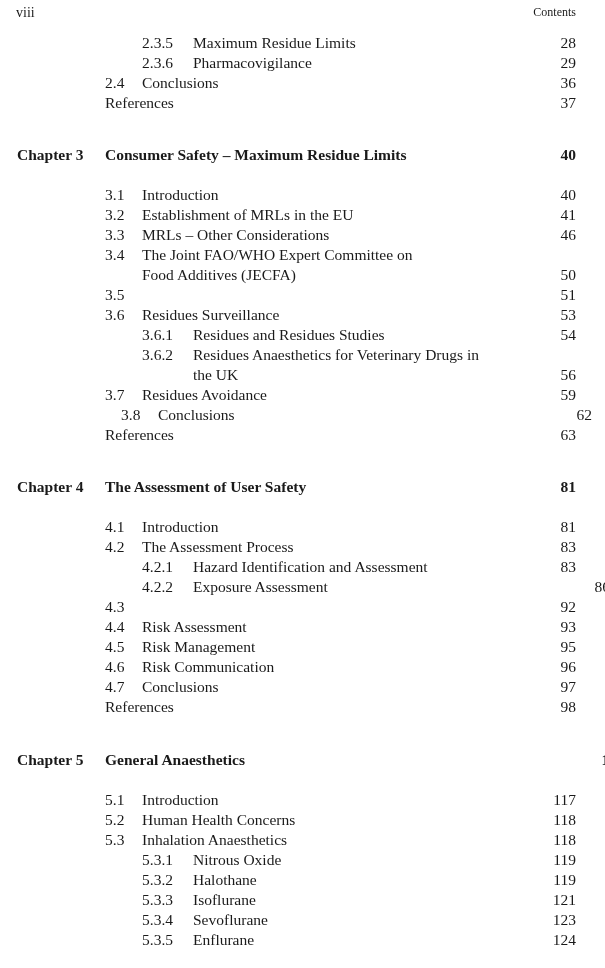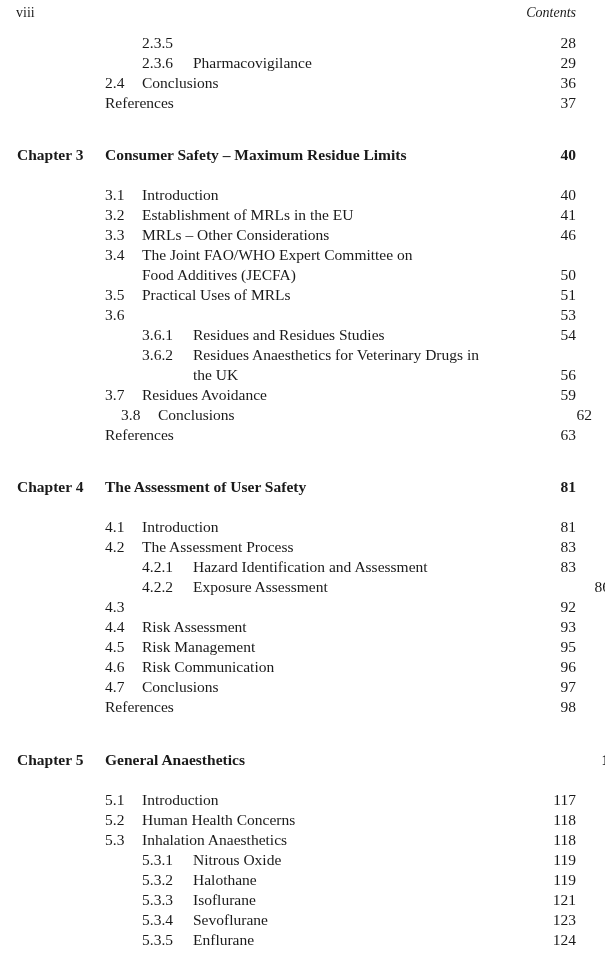--- a/index.html
+++ b/index.html
@@ -3,21 +3,21 @@
 <meta charset="utf-8">
 <style>
   html, body { margin: 0; padding: 0; background: #ffffff; }
   body {
     width: 605px; height: 968px; overflow: hidden; position: relative;
     font-family: "Liberation Serif", "DejaVu Serif", serif;
     color: #1a1a1a;
     font-size: 15.5px;
   }
   .header-left { position: absolute; left: 16px; top: 5px; font-size: 14px; }
-  .header-right { position: absolute; right: 29px; top: 5px; font-size: 14px; font-style: italic; }
+  .header-right { position: absolute; right: 29px; top: 5px; font-size: 12px; }
   .row { position: absolute; left: 0; width: 605px; height: 20px; line-height: 20px; }
   .num { position: absolute; white-space: nowrap; }
   .title { position: absolute; white-space: nowrap; }
   .page { position: absolute; right: 29px; text-align: right; }
   .l1 .num { left: 105px; }
   .l1 .title { left: 142px; }
   .l2 .num { left: 142px; }
   .l2 .title { left: 193px; }
   .refs .title { left: 105px; }
   .chap { font-weight: bold; }
@@ -28,20 +28,21 @@
 </style>
 </head>
 <body>
 
 <div class="header-left">viii</div>
 <div class="header-right">Contents</div>
 
 <div id="toc">
     <div class="row l2" style="top: 33px;">
       <span class="num">2.3.5</span>
+      <span class="title">Maximum Residue Limits</span>
       <span class="page">28</span>
     </div>
     <div class="row l2" style="top: 53px;">
       <span class="num">2.3.6</span>
       <span class="title">Pharmacovigilance</span>
       <span class="page">29</span>
     </div>
     <div class="row l1" style="top: 73px;">
       <span class="num">2.4</span>
       <span class="title">Conclusions</span>
@@ -77,25 +78,25 @@
       <span class="title">The Joint FAO/WHO Expert Committee on</span>
       <span class="page"></span>
     </div>
     <div class="row cont" style="top: 265px;">
       <span class="num"></span>
       <span class="title">Food Additives (JECFA)</span>
       <span class="page">50</span>
     </div>
     <div class="row l1" style="top: 285px;">
       <span class="num">3.5</span>
-      <span class="title">Practical Uses of MRLs</span>
       <span class="page">51</span>
     </div>
     <div class="row l1" style="top: 305px;">
       <span class="num">3.6</span>
+      <span class="title">Residues Surveillance</span>
       <span class="page">53</span>
     </div>
     <div class="row l2" style="top: 325px;">
       <span class="num">3.6.1</span>
       <span class="title">Residues and Residues Studies</span>
       <span class="page">54</span>
     </div>
     <div class="row l2" style="top: 345px;">
       <span class="num">3.6.2</span>
       <span class="title">Residues Anaesthetics for Veterinary Drugs in</span>

